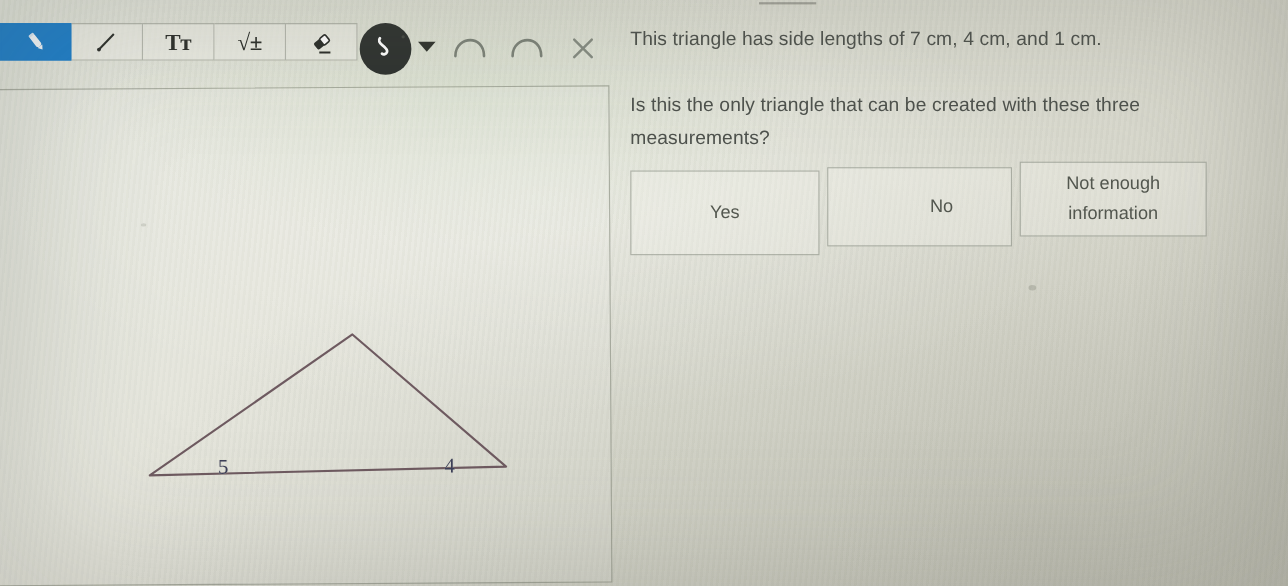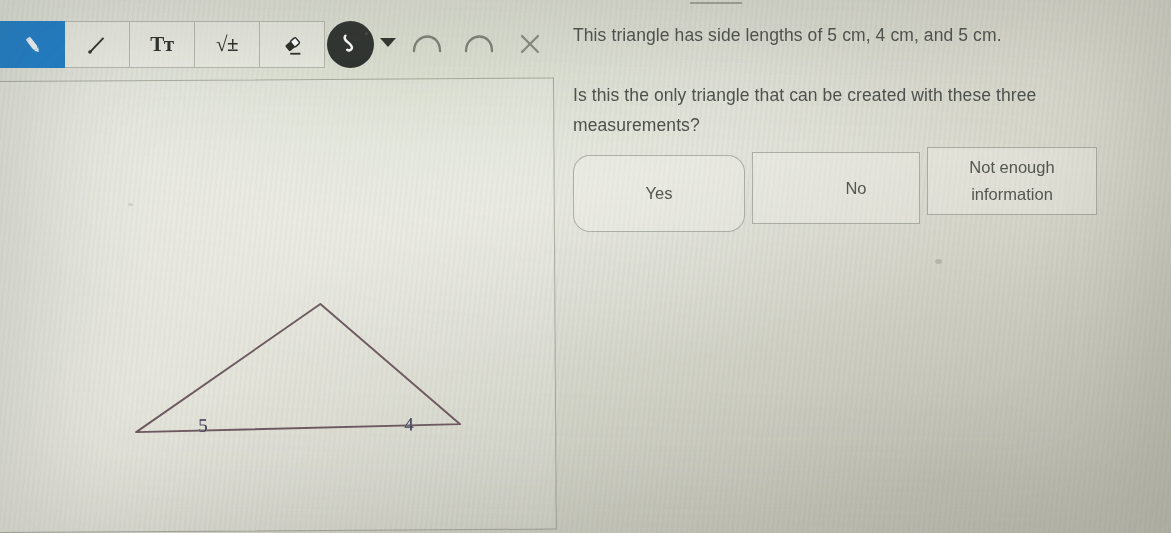--- a/index.html
+++ b/index.html
@@ -56,21 +56,21 @@
     left: 690px; top: 2px;
     width: 52px; height: 2px;
     background: rgba(90,92,84,0.45);
     filter: blur(0.6px);
   }
 
   
   #toolbar {
     position: absolute;
     left: 0px; top: 21px;
-    height: 47px;
+    height: 34px;
     display: flex;
     align-items: stretch;
   }
   .tool-btn {
     width: 65px;
     display: flex;
     align-items: center;
     justify-content: center;
     background: rgba(240,240,233,0.55);
     border: 1px solid rgba(120,124,112,0.45);
@@ -178,21 +178,21 @@
     background: rgba(245,245,238,0.30);
     box-sizing: border-box;
     display: flex;
     align-items: center;
     justify-content: center;
     text-align: center;
     color: #53574f;
     font-size: 16.5px;
     line-height: 27px;
   }
-  #answer-yes  { width: 172px; height: 77px; margin-top: 4px; border-radius: 17px; }
+  #answer-yes  { width: 172px; height: 77px; margin-top: 4px; }
   #answer-no   { width: 168px; height: 72px; margin-top: 1px; padding-left: 40px; }
   #answer-nei  { width: 170px; height: 68px; margin-top: -4px; padding: 0 10px; align-items: center; }
   .answer-dot {
     position: absolute;
     left: 365px; top: 32px;
     width: 3px; height: 3px;
     border-radius: 50%;
     background: rgba(90,92,84,0.55);
   }
 
@@ -306,21 +306,21 @@
     <svg id="triangle-svg" viewBox="0 0 558 452">
       <polygon points="137,351 322,224 461,345" fill="none" stroke="#6e5a60" stroke-width="1.9" stroke-linejoin="round"></polygon>
     </svg>
 
     <span class="side-label" id="label-5">5</span>
     <span class="side-label" id="label-4">4</span>
 
   </div>
 
   <div id="question-col">
-    <p class="q-text" id="prompt-line">This triangle has side lengths of 5 cm, 4 cm, and 5 cm.</p>
+    <p class="q-text" id="prompt-line">This triangle has side lengths of 7 cm, 4 cm, and 1 cm.</p>
     <p class="q-text" id="question-line">Is this the only triangle that can be created with these three measurements?</p>
   </div>
 
   <div id="answers">
     <div class="answer-btn" id="answer-yes">
       <span>Yes</span>
     </div>
     <div class="answer-btn" id="answer-no">
       <span>No</span>
     </div>

